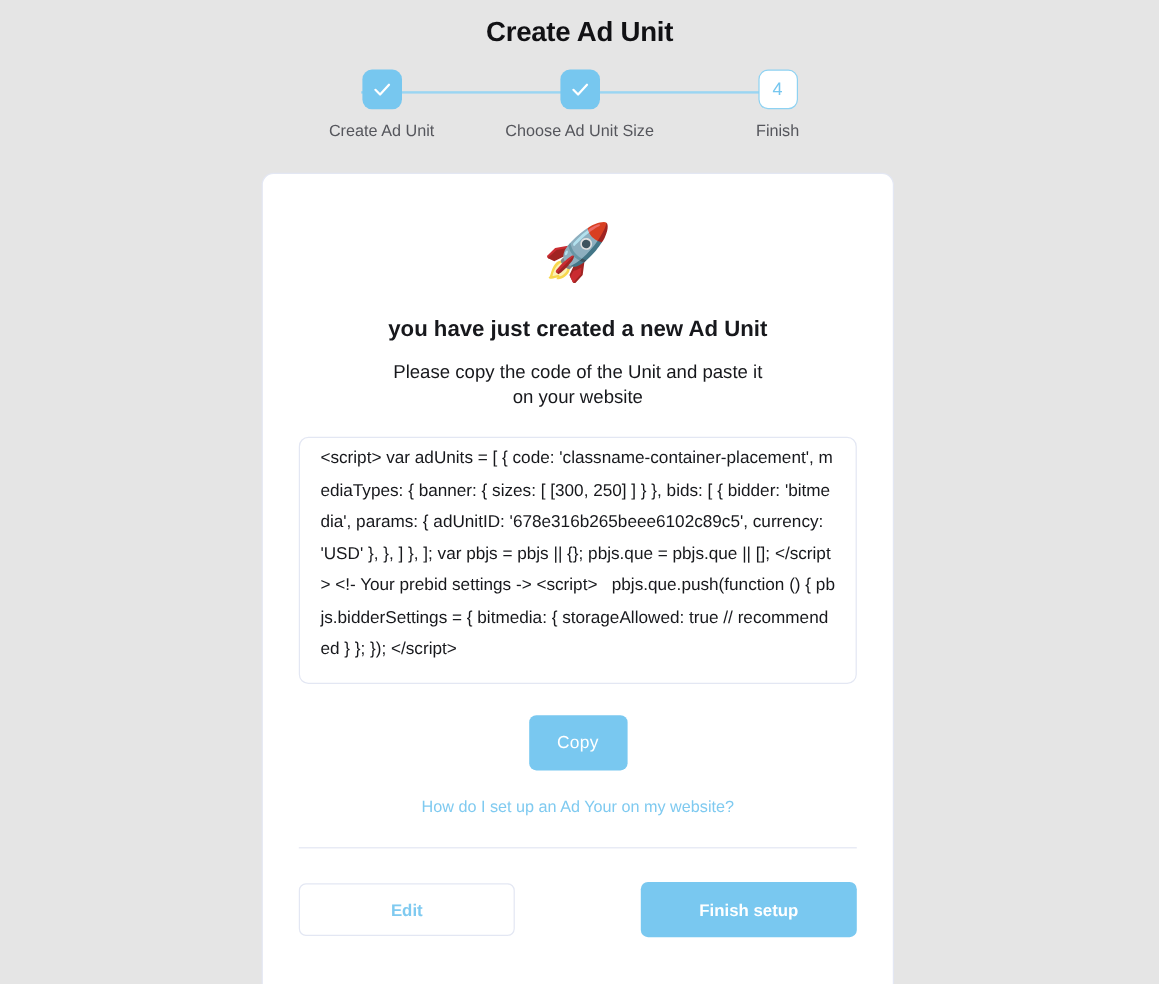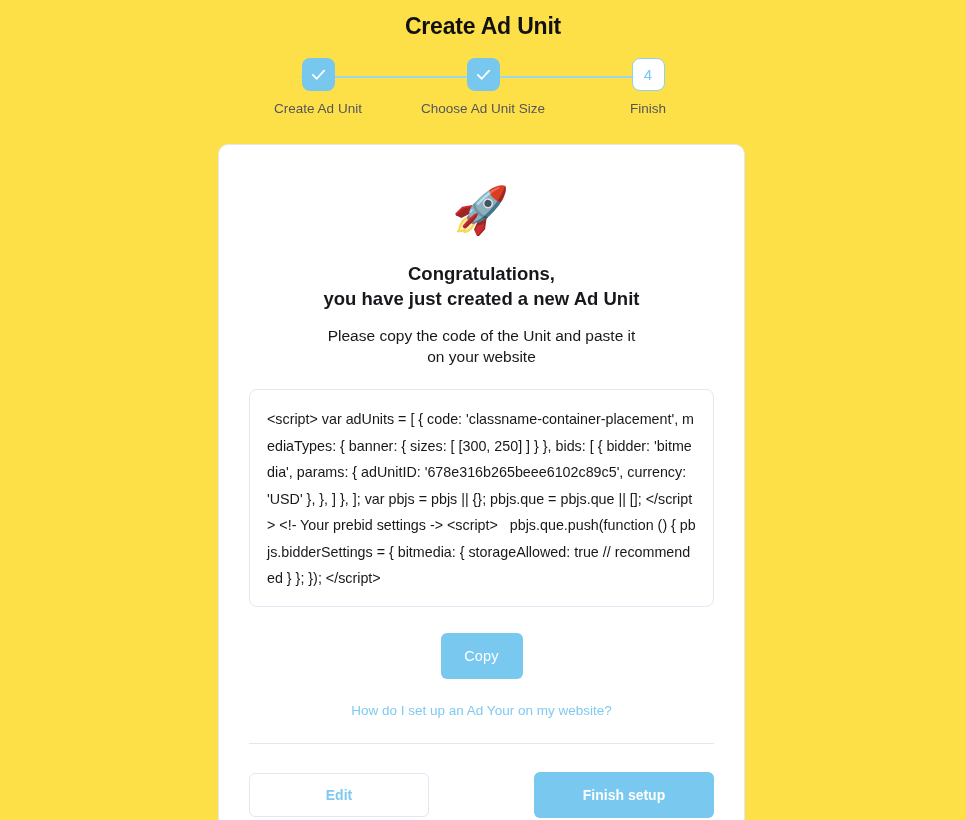--- a/index.html
+++ b/index.html
@@ -9,21 +9,21 @@
     height: 820px;
     background: #ffffff;
     font-family: "Liberation Sans", sans-serif;
     overflow: hidden;
   }
 
   .page {
     position: relative;
     width: 966px;
     height: 820px;
-    background: #fde047;
+    background: #e5e5e5;
   }
 
   
   .page-title {
     text-align: center;
     font-size: 23px;
     font-weight: 700;
     color: #111114;
     letter-spacing: -0.2px;
     padding-top: 12px;
@@ -121,21 +121,21 @@
     color: #17181c;
     line-height: 21px;
     margin-top: 14px;
   }
 
   
   .code-box {
     margin-top: 22px;
     border: 1px solid #e3e7f3;
     border-radius: 8px;
-    padding: 16px 17px 14px 17px;
+    padding: 4px 17px 14px 17px;
     background: #ffffff;
   }
   .code-text {
     font-family: "Liberation Sans", sans-serif;
     font-size: 14.3px;
     line-height: 26.5px;
     color: #17181c;
     word-break: break-all;
     white-space: pre-wrap;
     overflow-wrap: anywhere;
@@ -244,21 +244,20 @@
       </div>
 
     </div>
   </div>
 
   <div class="card">
 
     <div class="rocket">🚀</div>
 
     <div class="congrats">
-      <div>Congratulations,</div>
       <div>you have just created a new Ad Unit</div>
     </div>
 
     <div class="subtitle">
       <div>Please copy the code of the Unit and paste it</div>
       <div>on your website</div>
     </div>
 
     <div class="code-box">
       <div class="code-text">&lt;script&gt; var adUnits = [ { code: 'classname-container-placement', mediaTypes: { banner: { sizes: [ [300, 250] ] } }, bids: [ { bidder: 'bitmedia', params: { adUnitID: '678e316b265beee6102c89c5', currency: 'USD' }, }, ] }, ]; var pbjs = pbjs || {}; pbjs.que = pbjs.que || []; &lt;/script&gt; &lt;!- Your prebid settings -&gt; &lt;script&gt;   pbjs.que.push(function () { pbjs.bidderSettings = { bitmedia: { storageAllowed: true // recommended } }; }); &lt;/script&gt;</div>

